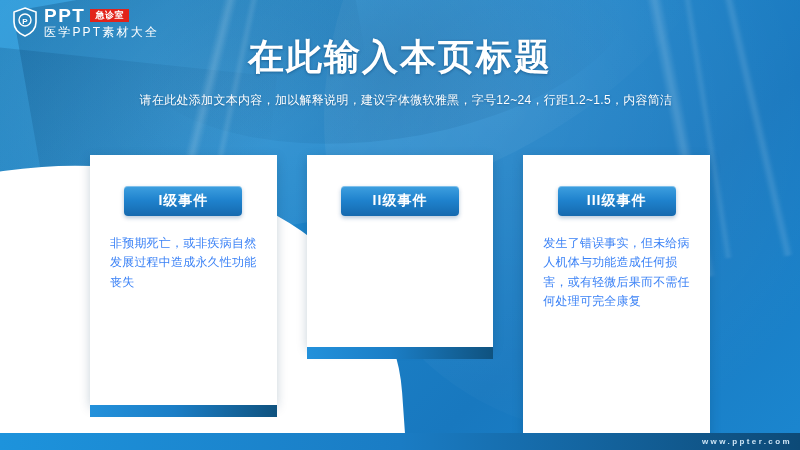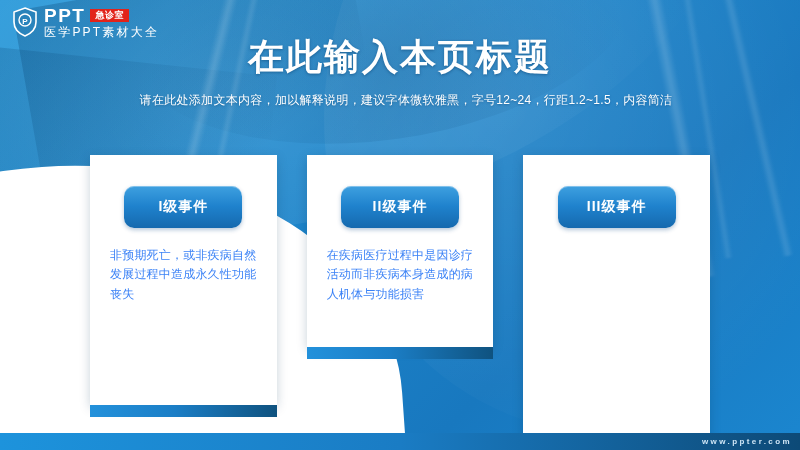--- a/index.html
+++ b/index.html
@@ -138,22 +138,22 @@
     padding:31px 20px 0 20px;
     display:flex; flex-direction:column;
     position:relative;
   }
   .c1 { height:250px; }
   .c2 { height:192px; }
   .c3 { height:312px; }
   .badge {
     align-self:center;
     min-width:118px;
-    padding:12px 16px;
-    border-radius:10px;
+    padding:6px 16px;
+    border-radius:4px;
     background:linear-gradient(180deg,#3ea0e0 0%,#1f82cd 48%,#1569ae 100%);
     box-shadow:0 2px 4px rgba(10,70,130,.30), inset 0 1px 0 rgba(255,255,255,.35);
     color:#ffffff; font-size:14px; font-weight:bold;
     text-align:center; letter-spacing:1px;
     white-space:nowrap;
   }
   .body-txt {
     margin-top:18px;
     font-size:12px;
     color:#3b82f6;
@@ -222,26 +222,26 @@
   <div id="cards">
 
     <div class="card c1">
       <div class="badge">I级事件</div>
       <div class="body-txt">非预期死亡，或非疾病自然发展过程中造成永久性功能丧失</div>
       <div class="accent"></div>
     </div>
 
     <div class="card c2">
       <div class="badge">II级事件</div>
-      <div class="body-txt">在疾病医疗过程中是因诊疗活动而非疾病本身造成的病人机体与功能损害</div>
       <div class="accent"></div>
     </div>
 
     <div class="card c3">
       <div class="badge">III级事件</div>
+      <div class="body-txt">发生了错误事实，但未给病人机体与功能造成任何损害，或有轻微后果而不需任何处理可完全康复</div>
       <div class="accent"></div>
     </div>
 
   </div>
 
   <div id="footer">
     <span class="url">www.ppter.com</span>
   </div>
 
 </div>

